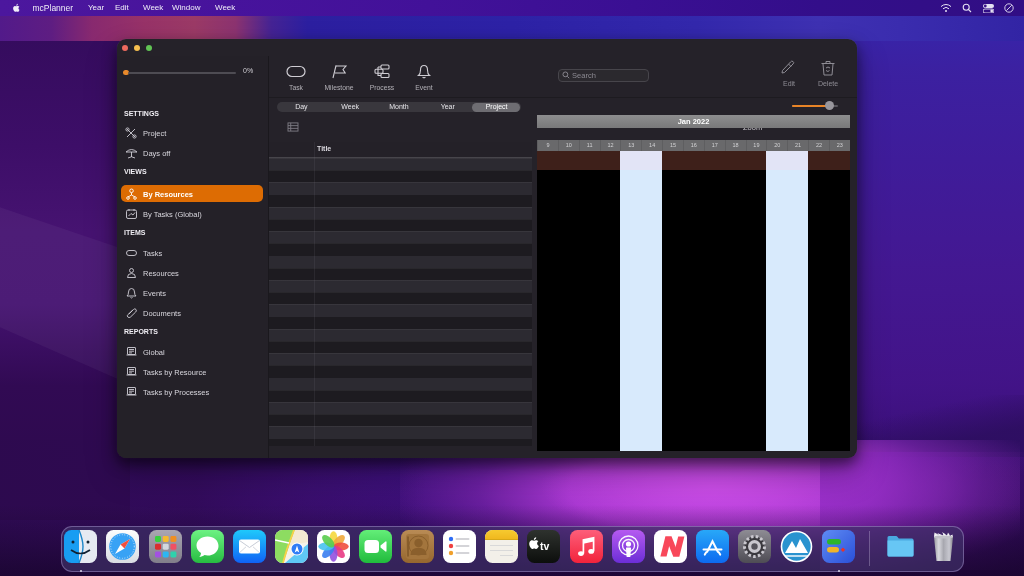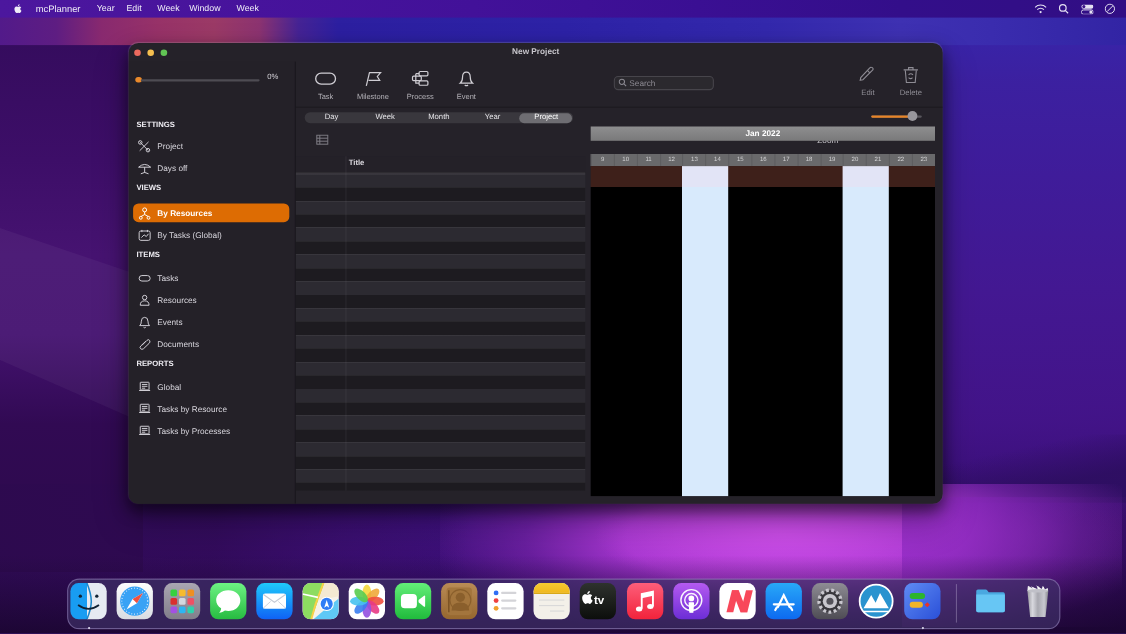--- a/index.html
+++ b/index.html
@@ -147,21 +147,20 @@
         <circle cx="5" cy="5" r="4.2"></circle>
         <path d="M7.8 2.2 L2.5 7.5"></path>
       </g>
     </svg>
   </div>
 
   <div id="win">
     <div class="tl" style="left:4.5px;background:#ed6a5e"></div>
     <div class="tl" style="left:16.5px;background:#f5bf4f"></div>
     <div class="tl" style="left:28.5px;background:#61c454"></div>
-    <div id="win-title">New Project</div>
     <div id="sidebar"></div>
     <div id="vsep"></div>
     <div id="hsep1"></div>
 
     <div id="sb-slider-dot"></div>
     <div id="sb-slider-track"></div>
     <div id="sb-pct">0%</div>
     <div class="sb-head" style="top:71px">SETTINGS</div>
     <div class="sb-item" style="top:88px"><svg width="13" height="12" viewBox="0 0 13 12">
         <g stroke="#d0ced6" fill="none" stroke-width="0.9">

